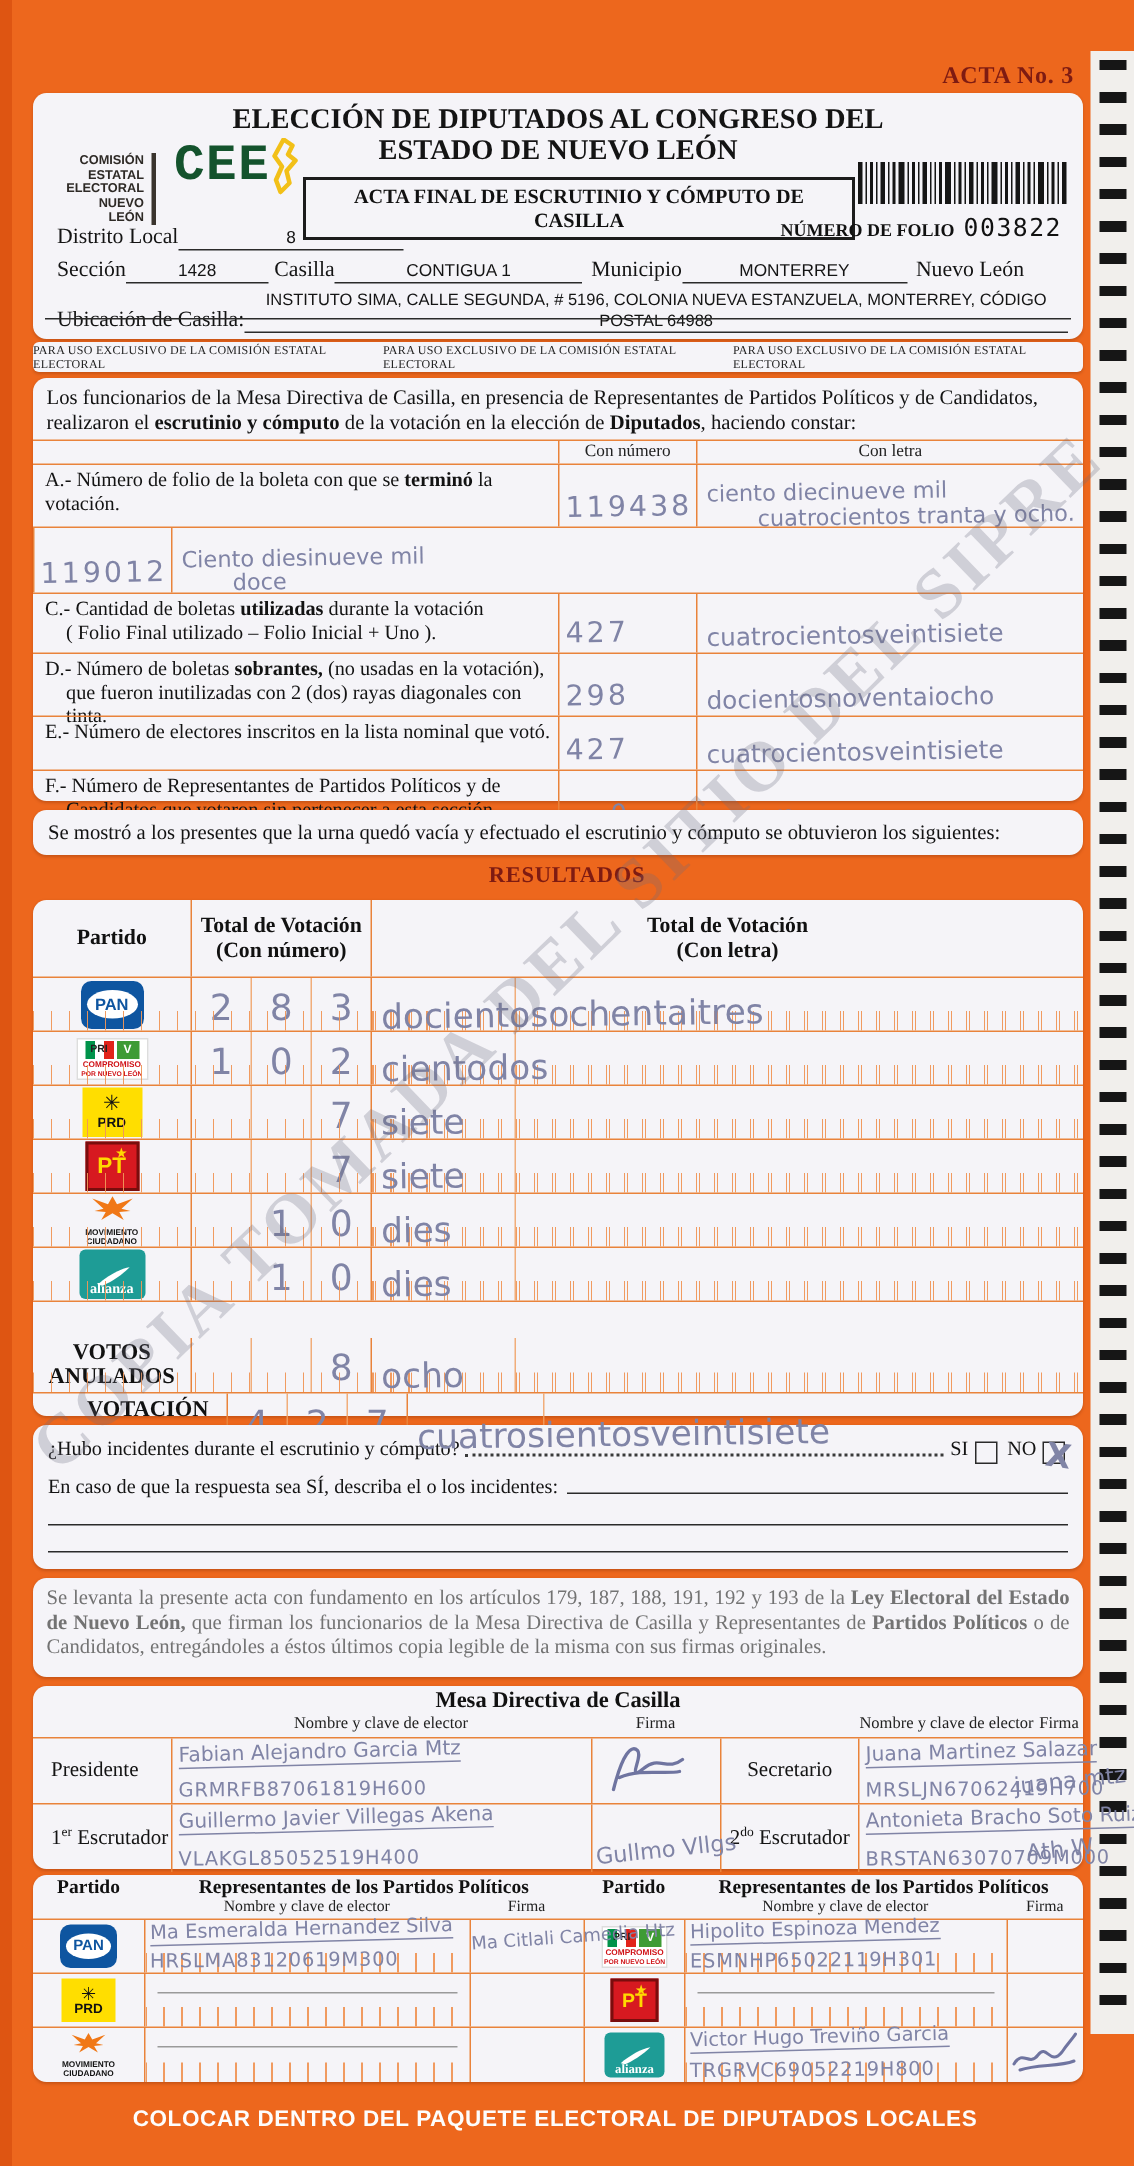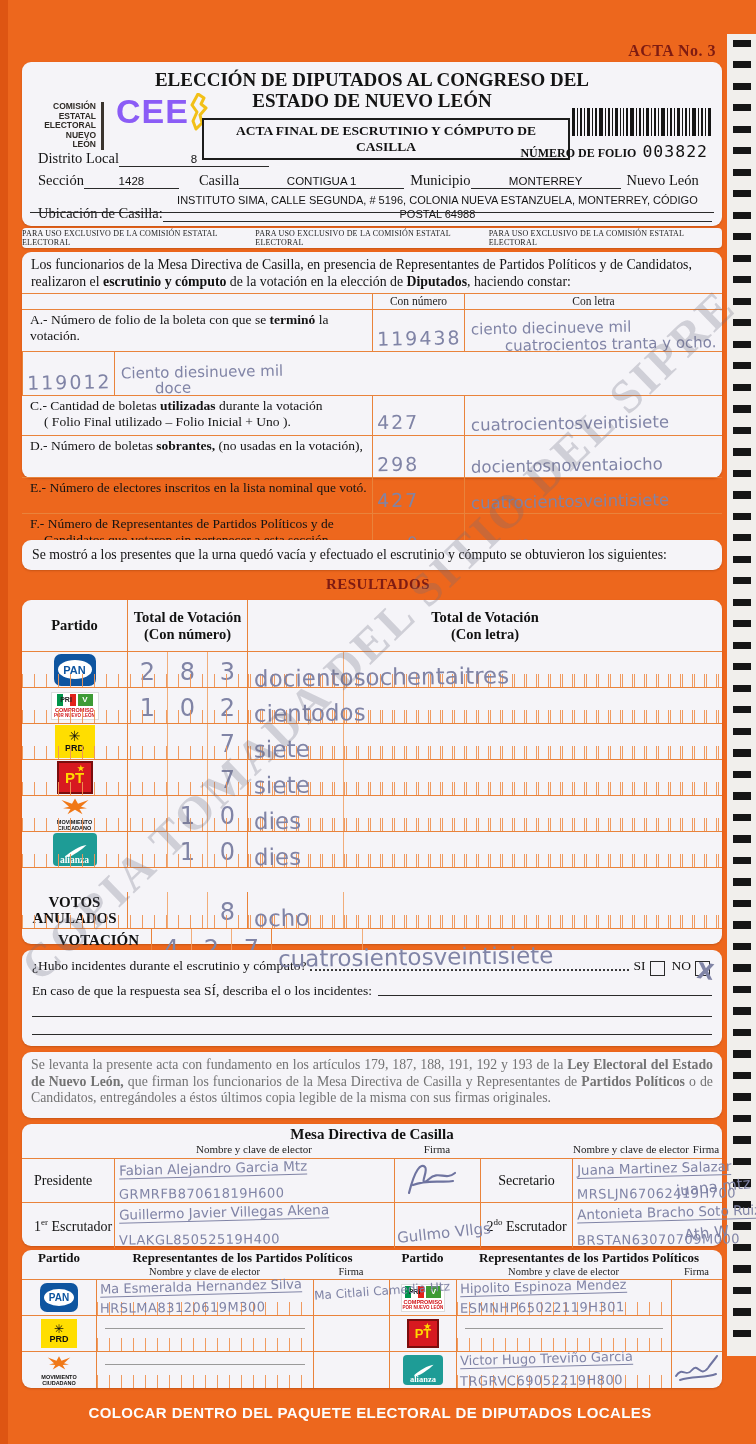--- a/index.html
+++ b/index.html
@@ -15,37 +15,37 @@
 
   .acta-no { position:absolute; top:42px; right:40px; font-weight:bold; font-size:16px; color:#7E1B12; letter-spacing:.5px; }
 
   .panel { position:absolute; left:22px; width:700px; background:#F5F4F8; border-radius:9px; box-shadow:0 1px 2px rgba(90,30,0,.25); }
 
   
   .p-header { top:62px; height:164px; }
   .title { position:absolute; top:7px; left:0; right:0; text-align:center; font-weight:bold; font-size:19px; line-height:21px; color:#141414; }
   .org { position:absolute; left:20px; top:40px; width:62px; text-align:right; font-family:"Liberation Sans",sans-serif;
          font-weight:bold; font-size:8.5px; line-height:9.5px; color:#2E2A26; border-right:3px solid #3A342E; padding-right:5px; }
-  .cee { position:absolute; left:94px; top:30px; font-family:Liberation Sans, sans-serif; font-weight:bold; font-size:34px; color:#8b5cf6; letter-spacing:1px; display:flex; align-items:center; }
+  .cee { position:absolute; left:94px; top:30px; font-family:Liberation Mono, monospace; font-weight:bold; font-size:34px; color:#14532d; letter-spacing:1px; display:flex; align-items:center; }
   .subtitle-box { position:absolute; left:180px; top:56px; width:368px; border:2px solid #1c1c1c; text-align:center;
                   font-weight:bold; font-size:13.5px; padding:3px 2px; color:#111; background:#F5F4F8; }
   .barcode { position:absolute; right:10px; top:46px; width:140px; height:28px; }
   .folio { position:absolute; right:14px; top:80px; font-size:12px; font-weight:bold; color:#111; }
   .folio .val { font-family:"DejaVu Sans Mono",monospace; font-weight:normal; font-size:16.5px; letter-spacing:1px; margin-left:6px; }
   .frow { position:absolute; font-size:14.5px; color:#141414; display:flex; align-items:flex-end; }
   .blank { display:inline-block; border-bottom:1.2px solid #2a2a2a; text-align:center;
            font-family:"Liberation Sans",sans-serif; font-size:11.5px; line-height:14px; }
   .hr-bottom { position:absolute; left:8px; right:8px; top:150px; border-top:1.2px solid #2a2a2a; }
 
   
   .p-uso { top:228px; height:20px; border-radius:4px; display:flex; align-items:center; justify-content:space-around; }
   .p-uso span { font-size:8px; color:#222; letter-spacing:.2px; }
 
   
-  .p-scrutiny { top:252px; height:226px; }
+  .p-scrutiny { top:252px; height:282px; }
   .intro { padding:5px 9px 3px 9px; font-size:13.8px; line-height:16.5px; color:#131313; }
   .stable { border-top:1px solid #E9833B; }
   .shead { display:flex; height:15px; font-size:11.5px; font-weight:normal; color:#222; }
   .srow { display:flex; border-top:1px solid #E9833B; position:relative; }
   .scol-l { flex:1; padding:2px 4px 0 8px; font-size:13.5px; line-height:15.5px; color:#131313; }
   .scol-n { width:92px; border-left:1px solid #E9833B; position:relative; }
   .scol-t { width:258px; border-left:1px solid #E9833B; position:relative; }
   .shead .scol-n, .shead .scol-t { text-align:center; line-height:15px; }
   .l2lab { padding-left:14px; }
 
@@ -229,21 +229,21 @@
       <span>NÚMERO DE FOLIO</span><span class="val">003822</span>
     </div>
 
     <div class="frow" style="left:16px; top:88px;">
       <span>Distrito Local</span>
       <span class="blank" style="width:150px;">8</span>
     </div>
     <div class="frow" style="left:16px; top:110px; right:10px;">
       <span>Sección</span>
       <span class="blank" style="width:95px;">1428</span>
-      <span style="margin-left:20px;">Casilla</span>
+      <span style="margin-left:4px;">Casilla</span>
       <span class="blank" style="width:165px;">CONTIGUA 1</span>
       <span style="margin-left:6px;">Municipio</span>
       <span class="blank" style="width:150px;">MONTERREY</span>
       <span style="margin-left:6px;">Nuevo León</span>
     </div>
     <div class="frow" style="left:16px; top:131px; right:10px;">
       <span style="white-space:nowrap;">Ubicación de Casilla:</span>
       <span class="blank" style="flex:1; font-size:11px;">INSTITUTO SIMA, CALLE SEGUNDA, # 5196, COLONIA NUEVA ESTANZUELA, MONTERREY, CÓDIGO POSTAL 64988</span>
     </div>
     <div class="hr-bottom"></div>
@@ -293,21 +293,21 @@
         <div class="scol-n">
             <span class="hw hw-num">427</span>
           </div>
         <div class="scol-t">
             <span class="hw hw-t1 single">cuatrocientosveintisiete</span>
           </div>
       </div>
 
       <div class="srow" style="height:42px;">
         <div class="scol-l"><span>D.- Número de boletas </span><b>sobrantes,</b><span> (no usadas en la votación),</span>
-          </div>
+          <div class="l2lab">que fueron inutilizadas con 2 (dos) rayas diagonales con tinta.</div></div>
         <div class="scol-n">
             <span class="hw hw-num">298</span>
           </div>
         <div class="scol-t">
             <span class="hw hw-t1 single">docientosnoventaiocho</span>
           </div>
       </div>
 
       <div class="srow" style="height:36px;">
         <div class="scol-l"><span>E.- Número de electores inscritos en la lista nominal que votó.</span></div>

